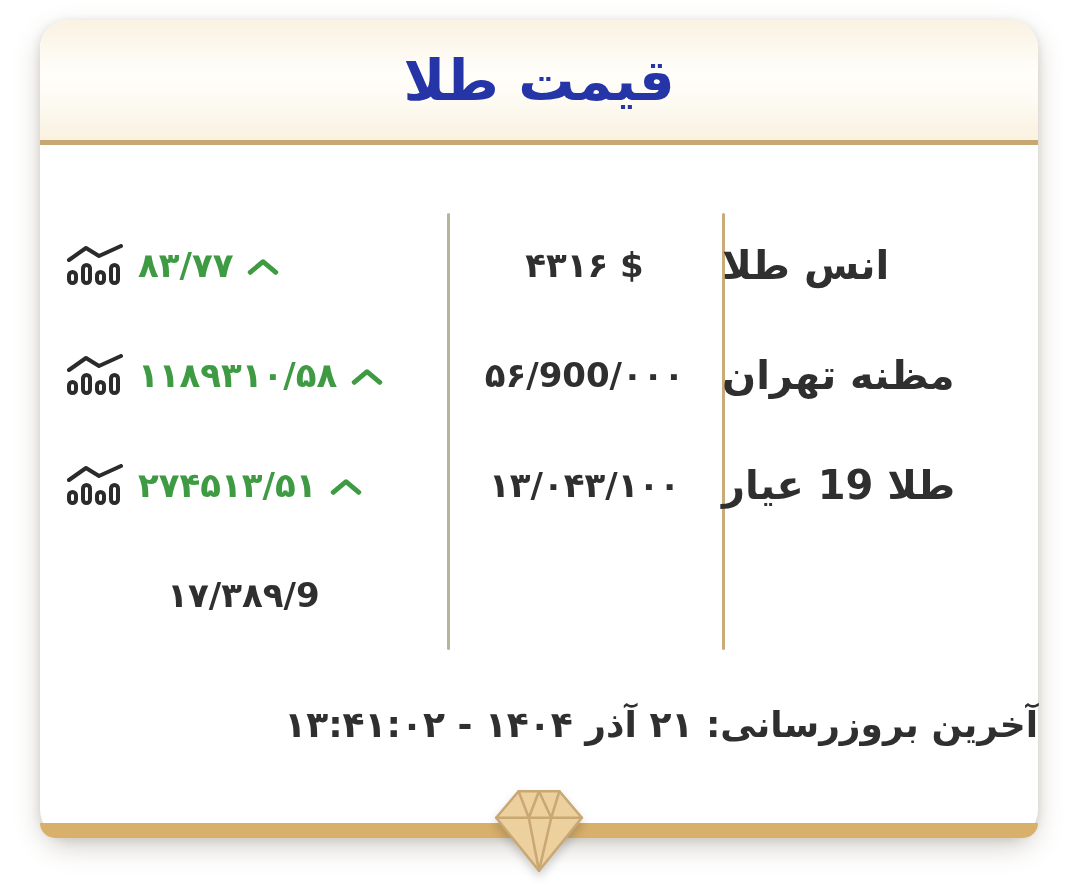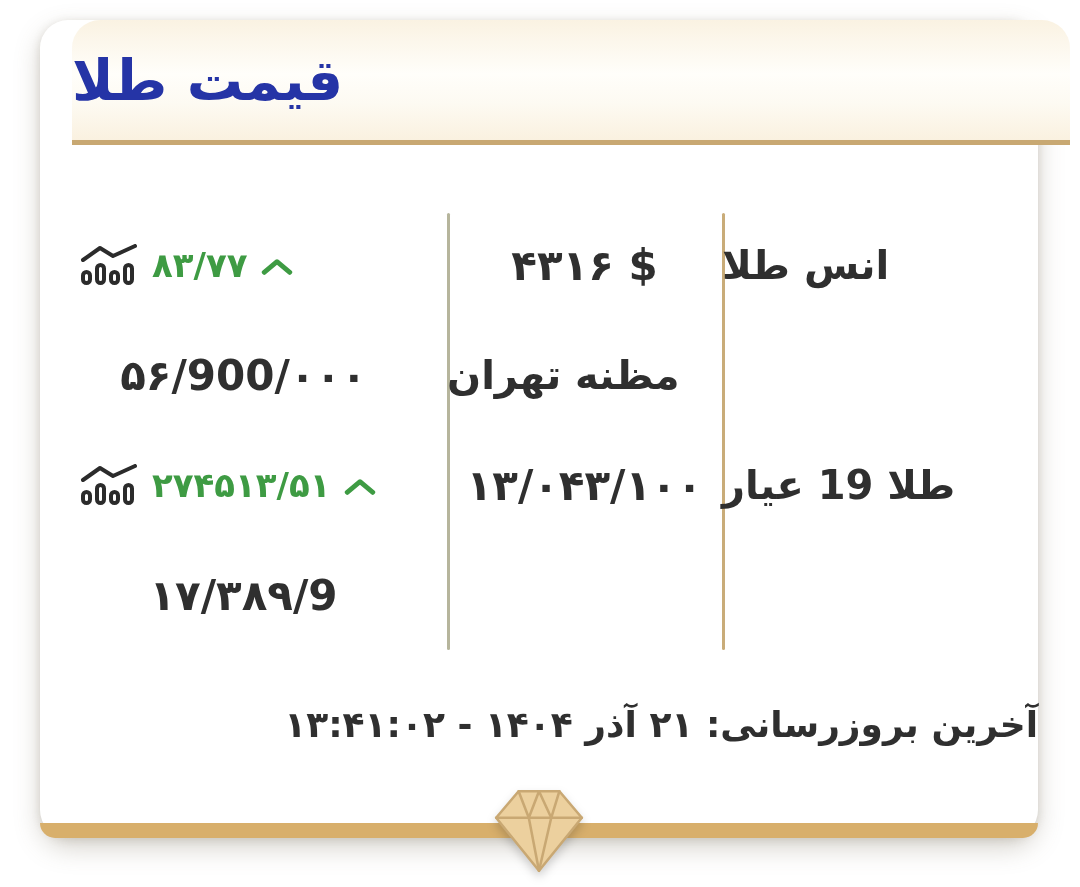--- a/index.html
+++ b/index.html
@@ -11,36 +11,36 @@
   .card{
     position:absolute;left:40px;top:20px;width:998px;height:818px;
     background:#ffffff;border-radius:28px;
     box-shadow:0 10px 26px rgba(110,100,80,.28), 0 2px 8px rgba(110,100,80,.18);
   }
   .card-header{
     position:absolute;left:0;top:0;width:100%;height:120px;
     border-radius:28px 28px 0 0;
     background:linear-gradient(180deg,#faf2e2 0%,#fffefa 45%,#fdfaf2 70%,#faf1e0 100%);
     border-bottom:5px solid #c8a872;
-    display:flex;align-items:center;justify-content:flex-start;margin-left:32px;
+    display:flex;align-items:center;justify-content:center;
   }
   .title{
     margin:0;font-size:56px;font-weight:bold;color:#2534a6;letter-spacing:0;
   }
   .divider{position:absolute;top:193px;height:437px;width:3px;border-radius:2px;}
   .divider-left{left:407px;background:#b6b59c;}
   .divider-right{left:682px;background:#c9ac79;}
   .rows{position:absolute;left:0;top:190px;width:100%;}
   .row{display:grid;grid-template-columns:407px 275px 316px;height:110px;}
   .cell{display:flex;align-items:center;}
-  .change-cell{padding-left:40px;gap:14px;}
+  .change-cell{padding-left:26px;gap:14px;}
   .change-value{color:#3e9b43;font-size:34px;font-weight:bold;direction:ltr;unicode-bidi:isolate;}
   .chart-icon{display:inline-flex;}
   .caret{display:inline-flex;margin-top:4px;}
-  .value-cell{justify-content:center;font-size:42px;font-weight:bold;color:#2f2f2f;direction:ltr;unicode-bidi:isolate;}
+  .value-cell{justify-content:center;font-size:34px;font-weight:bold;color:#2f2f2f;direction:ltr;unicode-bidi:isolate;}
   .label-cell{justify-content:flex-end;padding-right:15px;font-size:40px;font-weight:bold;color:#2f2f2f;direction:rtl;}
   .update-row{
     position:absolute;left:0;top:684px;width:100%;
     direction:rtl;
     font-size:36px;font-weight:bold;color:#2f2f2f;
   }
   .gold-bar{
     position:absolute;left:0;bottom:0;width:100%;height:15px;
     background:#d8af6b;border-radius:0 0 22px 22px;
   }
@@ -80,20 +80,39 @@
         <svg width="32" height="18" viewBox="0 0 30 16" aria-hidden="true">
           <polyline points="3,13 15,3 27,13" fill="none" stroke="#3e9b43" stroke-width="4.5" stroke-linecap="round" stroke-linejoin="round"></polyline>
         </svg>
       </span>
     </div>
     <div class="cell value-cell">۴۳۱۶ $</div>
     <div class="cell label-cell">انس طلا</div>
   </div>
 
   <div class="row">
+    <div class="cell change-cell">
+      <span class="chart-icon">
+        <svg width="58" height="42" viewBox="0 0 58 42" aria-hidden="true">
+          <g fill="none" stroke="#2b2b2b" stroke-width="4" stroke-linecap="round" stroke-linejoin="round">
+            <rect x="3" y="28" width="7" height="11" rx="3.5"></rect>
+            <rect x="17" y="21" width="7" height="18" rx="3.5"></rect>
+            <rect x="31" y="28" width="7" height="11" rx="3.5"></rect>
+            <rect x="45" y="21" width="7" height="18" rx="3.5"></rect>
+            <polyline points="3,16 20,4 33,12 55,2"></polyline>
+          </g>
+        </svg>
+      </span>
+      <span class="change-value">۱۱۸۹۳۱۰/۵۸</span>
+      <span class="caret">
+        <svg width="32" height="18" viewBox="0 0 30 16" aria-hidden="true">
+          <polyline points="3,13 15,3 27,13" fill="none" stroke="#3e9b43" stroke-width="4.5" stroke-linecap="round" stroke-linejoin="round"></polyline>
+        </svg>
+      </span>
+    </div>
     <div class="cell value-cell">۵۶/900/۰۰۰</div>
     <div class="cell label-cell">مظنه تهران</div>
   </div>
 
   <div class="row">
     <div class="cell change-cell">
       <span class="chart-icon">
         <svg width="58" height="42" viewBox="0 0 58 42" aria-hidden="true">
           <g fill="none" stroke="#2b2b2b" stroke-width="4" stroke-linecap="round" stroke-linejoin="round">
             <rect x="3" y="28" width="7" height="11" rx="3.5"></rect>

